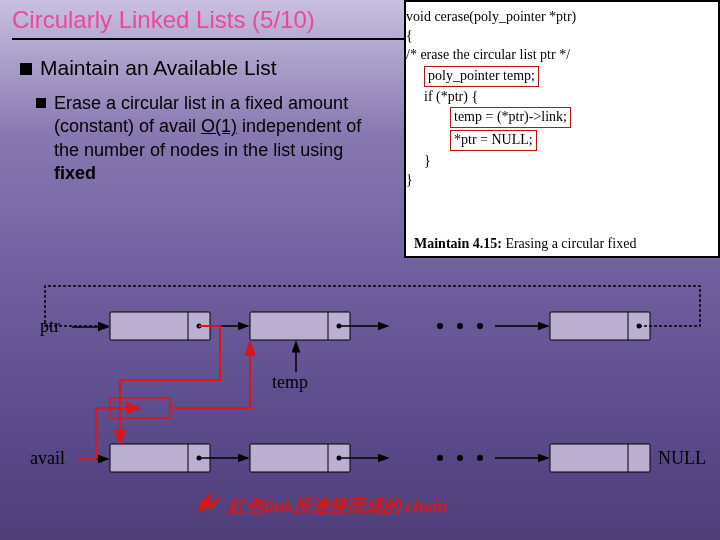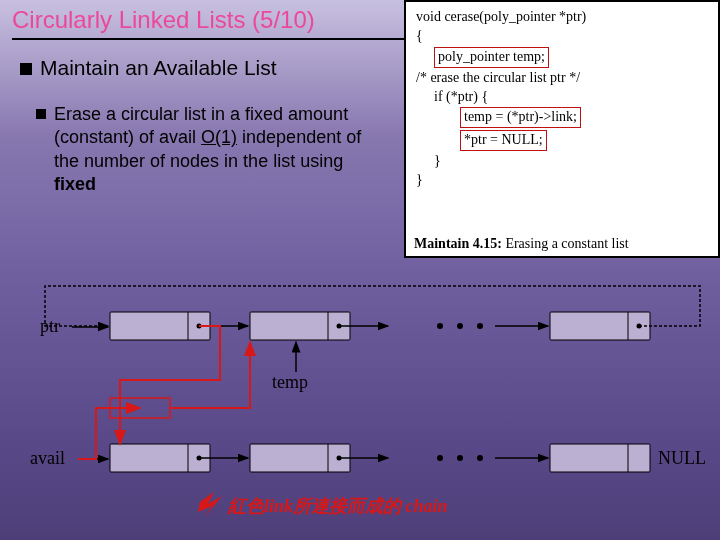--- a/index.html
+++ b/index.html
@@ -1,25 +1,25 @@
 <!DOCTYPE html>
 <html><head>
 <meta charset="utf-8">
 <style>
 html,body{margin:0;padding:0;width:720px;height:540px;overflow:hidden;font-family:Arial,Helvetica,sans-serif}
 body{background:linear-gradient(180deg,#c8c0e0 0%,#8878b0 25%,#7060a0 50%,#5a4a8a 80%,#4e3e78 100%);position:relative}
 .title{position:absolute;top:6px;left:12px;font-size:24px;color:#ec4899}
 .hr{position:absolute;top:38px;left:12px;right:12px;height:2px;background:#000}
 .body-text{position:absolute;top:56px;left:20px;width:370px;color:#000}
-.h1{font-size:21px;margin:0 0 23px 0}
+.h1{font-size:21px;margin:0 0 12px 0}
 .ul{margin:6px 0 0 16px;padding:0}
 .li{font-size:18px;list-style:none;position:relative;padding-left:18px;line-height:1.3}
 .li:before{content:"";position:absolute;left:0;top:6px;width:10px;height:10px;background:#000}
 .codebox{position:absolute;top:0;right:0;width:316px;height:258px;background:#fff;border:2px solid #000;box-sizing:border-box}
-.codein{padding:6px 10px;font-family:"Times New Roman",serif;font-size:14px;line-height:1.35}
+.codein{padding:6px 0;font-family:"Times New Roman",serif;font-size:14px;line-height:1.35}
 .codein .boxed{border:1px solid #c01010;padding:0 3px;display:inline-block;margin:1px 0}
 .caption{position:absolute;bottom:4px;left:8px;font-family:"Times New Roman",serif;font-size:14px}
 .caption b{font-weight:bold}
 svg.diagram{position:absolute;top:260px;left:0;width:720px;height:280px}
 .node{fill:#bbb0d2;stroke:#000;stroke-width:1}
 .lbl{font-family:"Times New Roman",serif;font-size:18px;fill:#000}
 .blk{stroke:#000;stroke-width:1.5;fill:none;marker-end:url(#ab)}
 .red{stroke:#d81818;stroke-width:2;fill:none;marker-end:url(#ar)}
 .dotgrp circle{fill:#000}
 .foot{font-family:"Times New Roman",serif;font-size:18px;font-style:italic;fill:#d81818;font-weight:bold}
@@ -40,30 +40,30 @@
     <li class="li">
       <span>Erase a circular list in a fixed amount (constant) of avail </span><u>O(1)</u><span> independent of the number of nodes in the list using </span><b>fixed</b>
     </li>
   </ul>
 </div>
 
 <div class="codebox">
   <div class="codein">
     <div>void cerase(poly_pointer *ptr)</div>
     <div>{</div>
+    <div>/* erase the circular list ptr */</div>
     <div style="padding-left:18px"><span class="boxed">poly_pointer temp;</span></div>
-    <div>/* erase the circular list ptr */</div>
     <div style="padding-left:18px">if (*ptr) {</div>
     <div style="padding-left:44px"><span class="boxed">temp = (*ptr)-&gt;link;</span></div>
     <div style="padding-left:44px"><span class="boxed">*ptr = NULL;</span></div>
     <div style="padding-left:18px">}</div>
     <div>}</div>
   </div>
   <div class="caption">
-    <b>Maintain 4.15:</b><span> Erasing a constant list</span>
+    <b>Maintain 4.15:</b><span> Erasing a circular fixed</span>
   </div>
 </div>
 
 <svg class="diagram">
   <defs>
     <marker id="ab" markerWidth="8" markerHeight="8" refX="7" refY="3" orient="auto">
         <path d="M0,0 L8,3 L0,6 Z" fill="#000"></path>
       </marker>
     <marker id="ar" markerWidth="8" markerHeight="8" refX="7" refY="3" orient="auto">
         <path d="M0,0 L8,3 L0,6 Z" fill="#d81818"></path>

